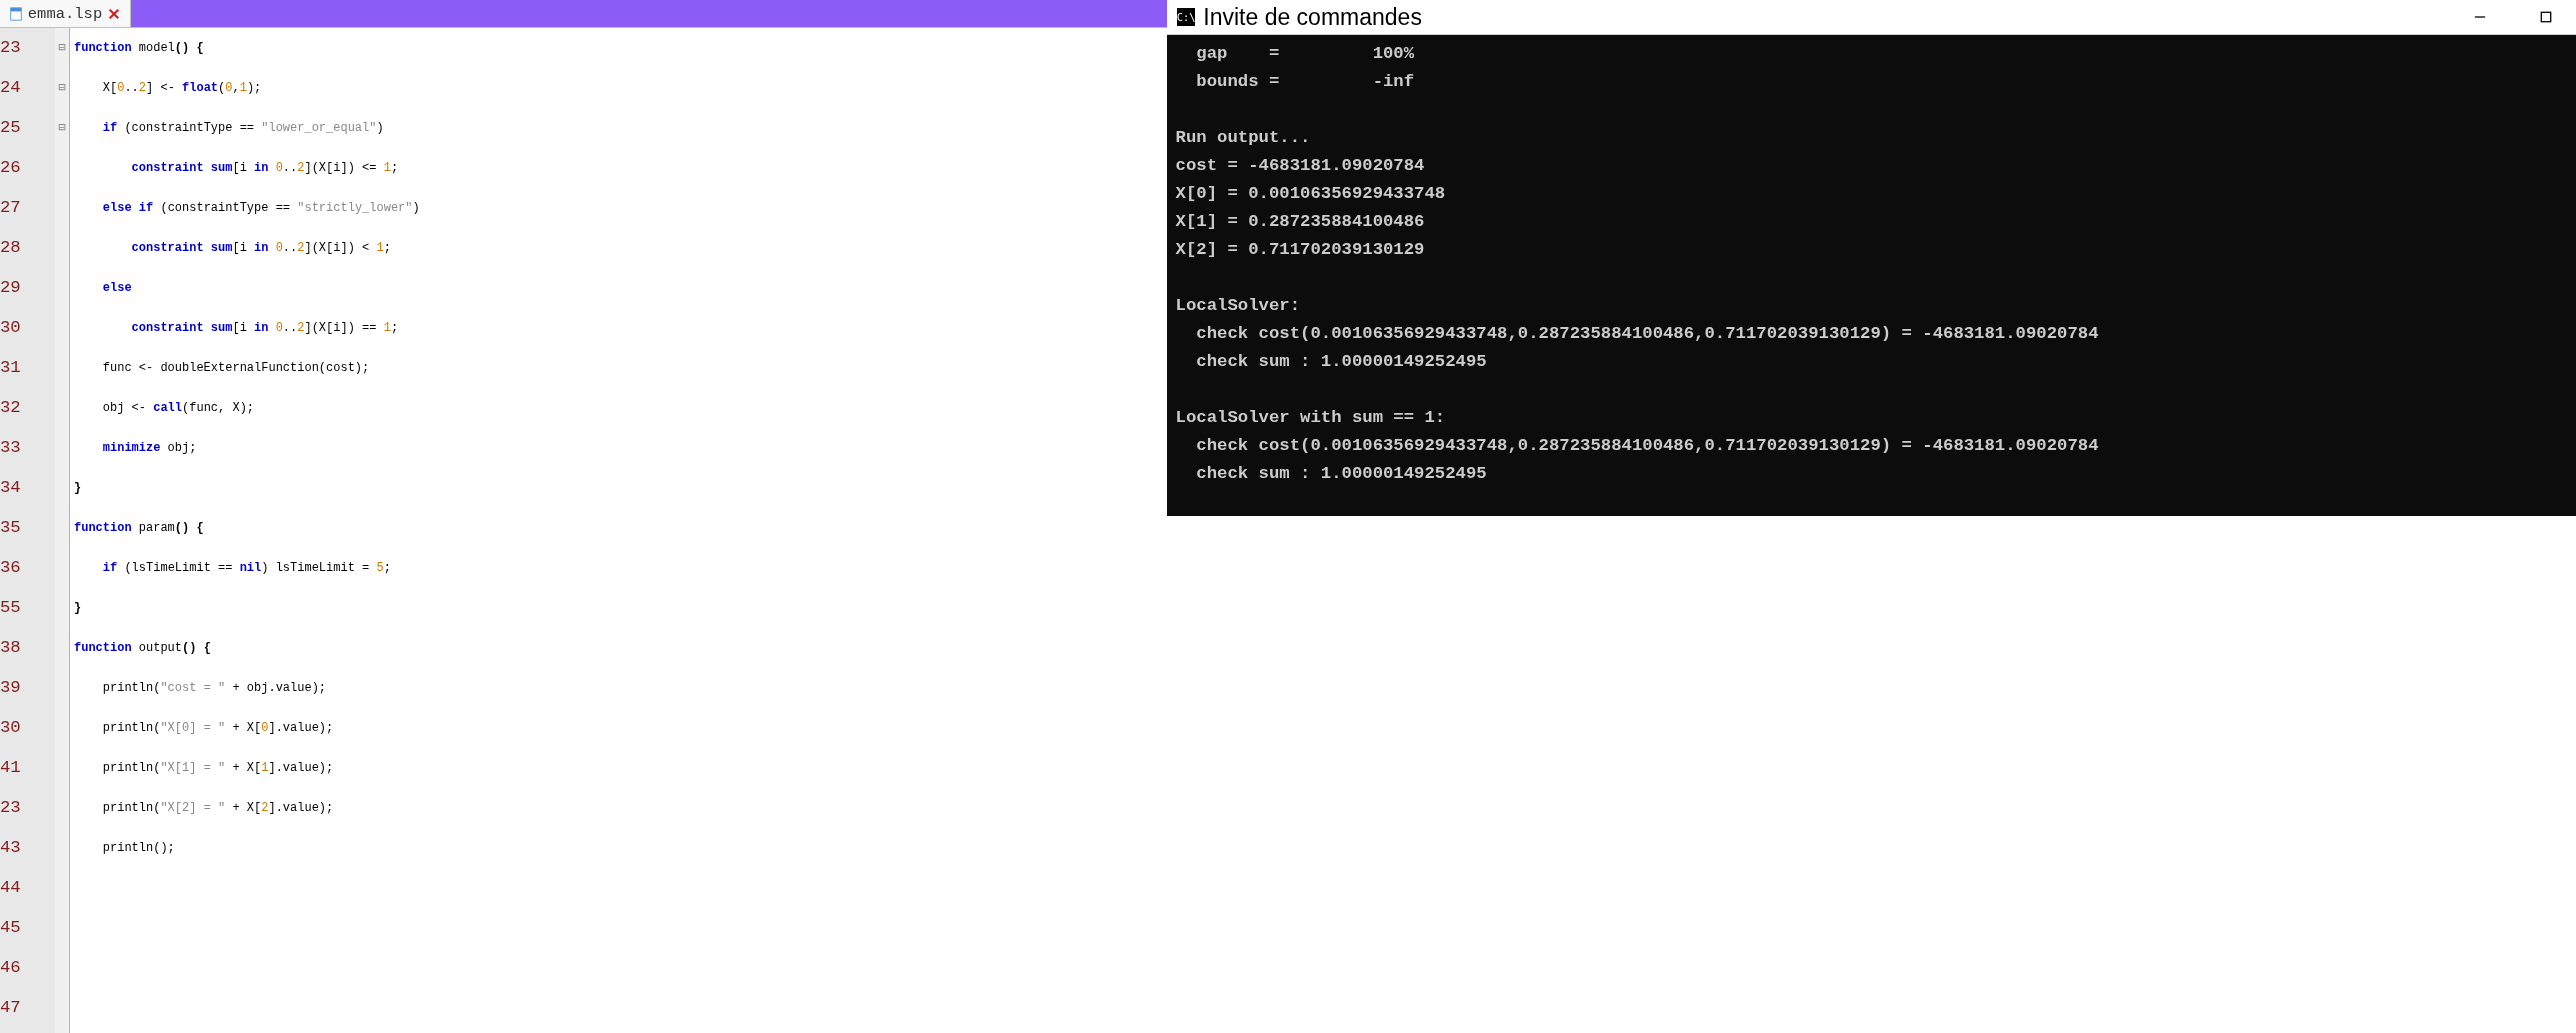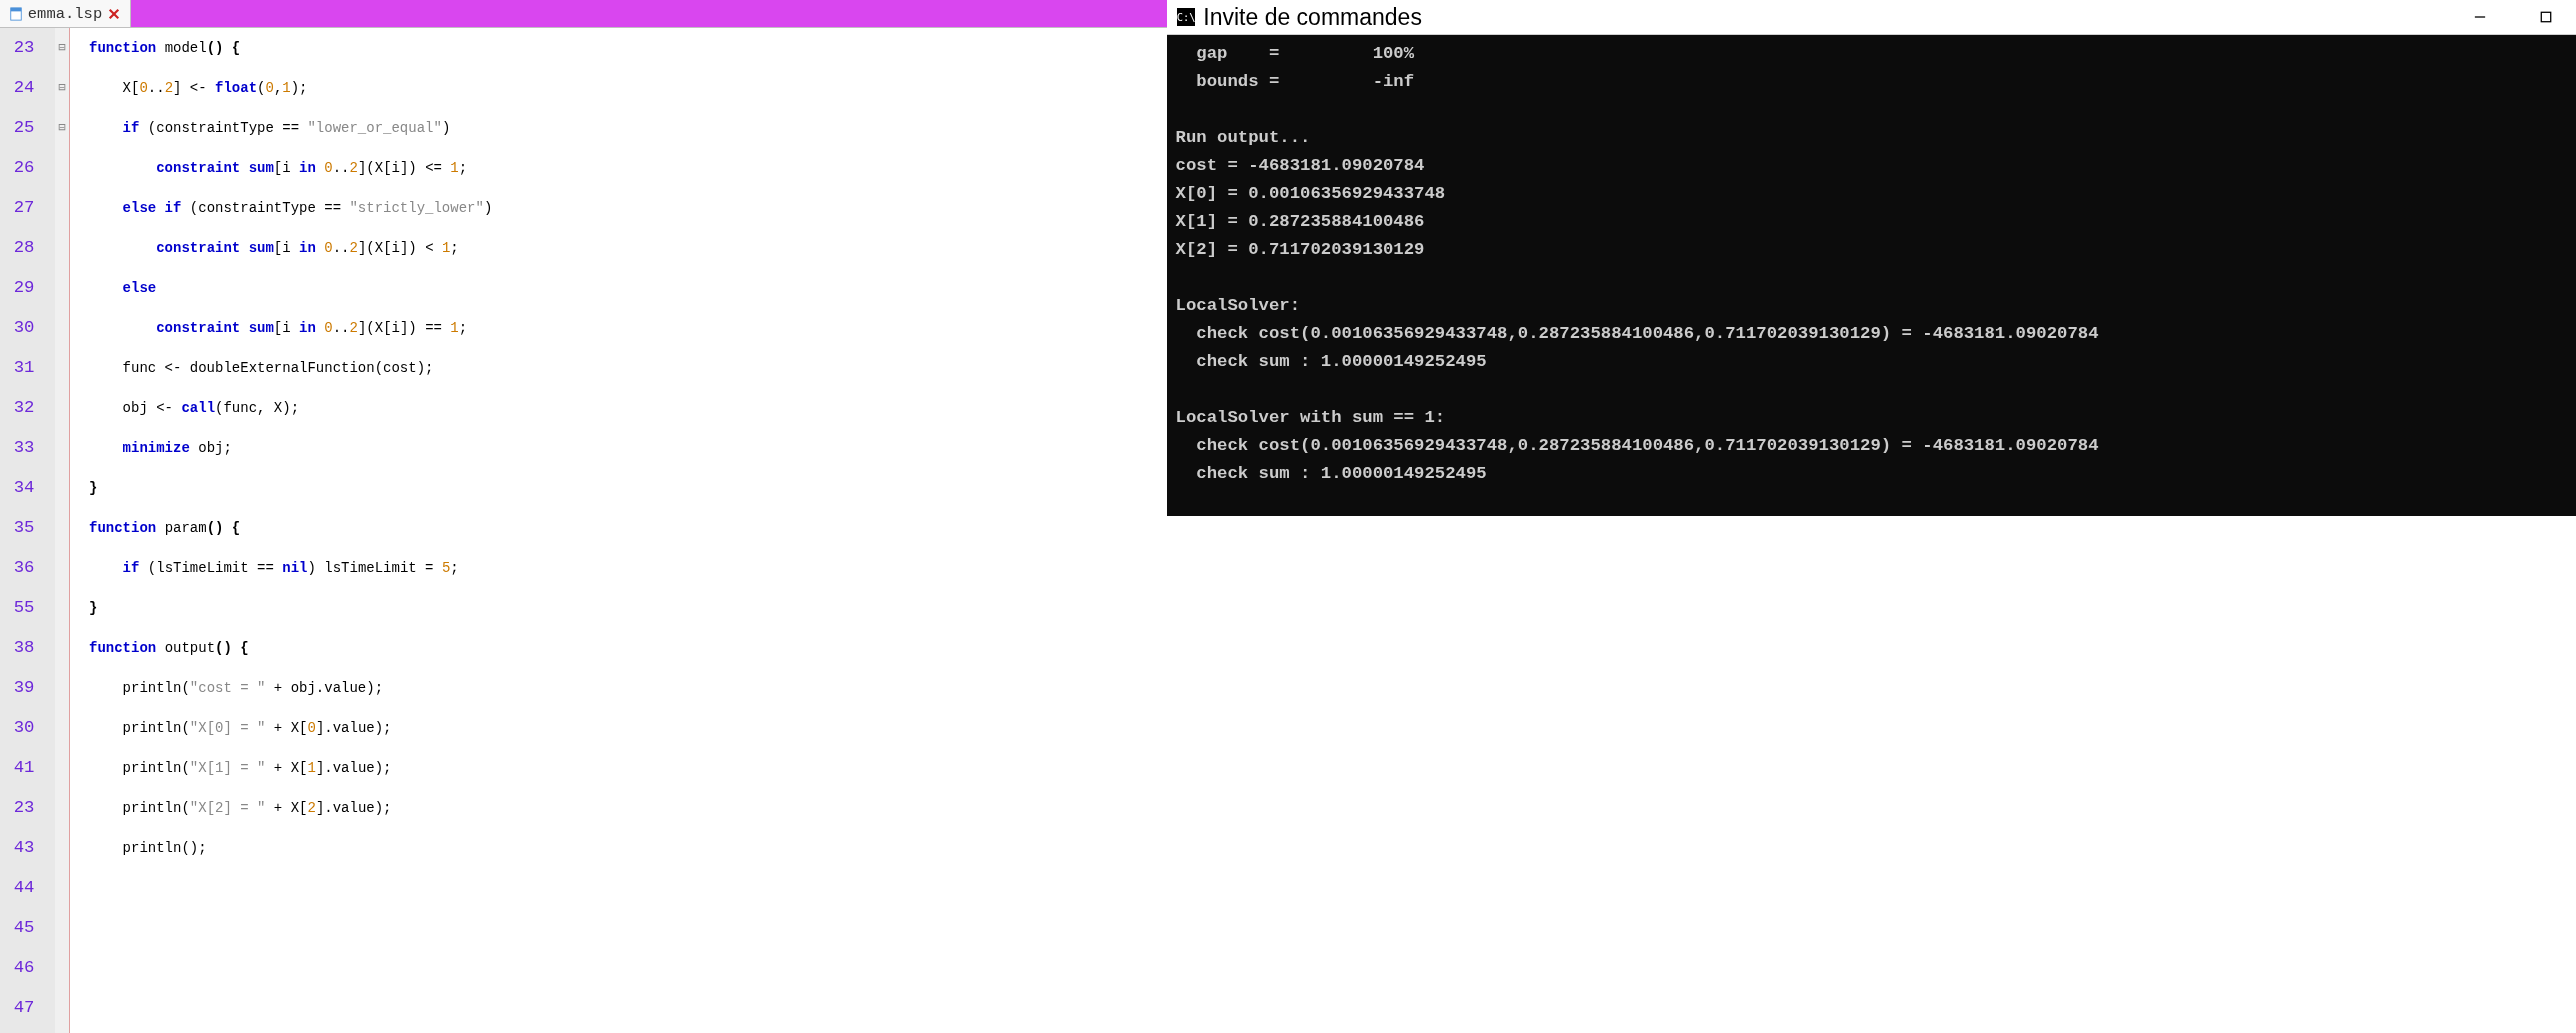--- a/index.html
+++ b/index.html
@@ -14,21 +14,21 @@
   }
   
   .editor-pane {
     width: 1167px;
     display: flex;
     flex-direction: column;
     background: #f4f4f4;
   }
   .tab-bar {
     height: 28px;
-    background: #d946ef;
+    background: #8b5cf6;
     border-bottom: 0.9px solid #c0c0c0;
     display: flex;
     align-items: center;
   }
   .tab {
     height: 100%;
     display: flex;
     align-items: center;
     padding: 0 8.6px;
     background: #f8f8f8;
@@ -50,42 +50,42 @@
   .close-icon svg{width:12px;height:12px;}
   .editor-body {
     flex:1;
     display:flex;
     background:#fff;
     overflow:hidden;
   }
   .gutter {
     width: 55px;
     background:#e8e8e8;
-    color:#6d28d9;
-    text-align:center;
+    color:#7f1d1d;
+    text-align:left;
     padding-right:7px;
     font-size:17.3px;
     line-height: 40px;
     user-select:none;
   }
   .fold-col {
     width: 14px;
     background:#f0f0f0;
     font-size:12px;
     line-height:40px;
     color:#888;
     text-align:center;
   }
   .code {
     flex:1;
     background:#fff;
-    font-size:14px;
+    font-size:12px;
     line-height:40px;
     white-space:pre;
-    padding-left:19px;
+    padding-left:4px;
     color:#000;
     border-left: 1.7px solid #e0a0a0;
   }
   .kw { color:#0000cc; font-weight:bold; }
   .num { color:#cc7a00; }
   .str { color:#888888; }
   .op { color:#000; font-weight:bold; }
   .fn { color:#000; }
   .nil { color:#0000cc; font-weight:bold; }
 

